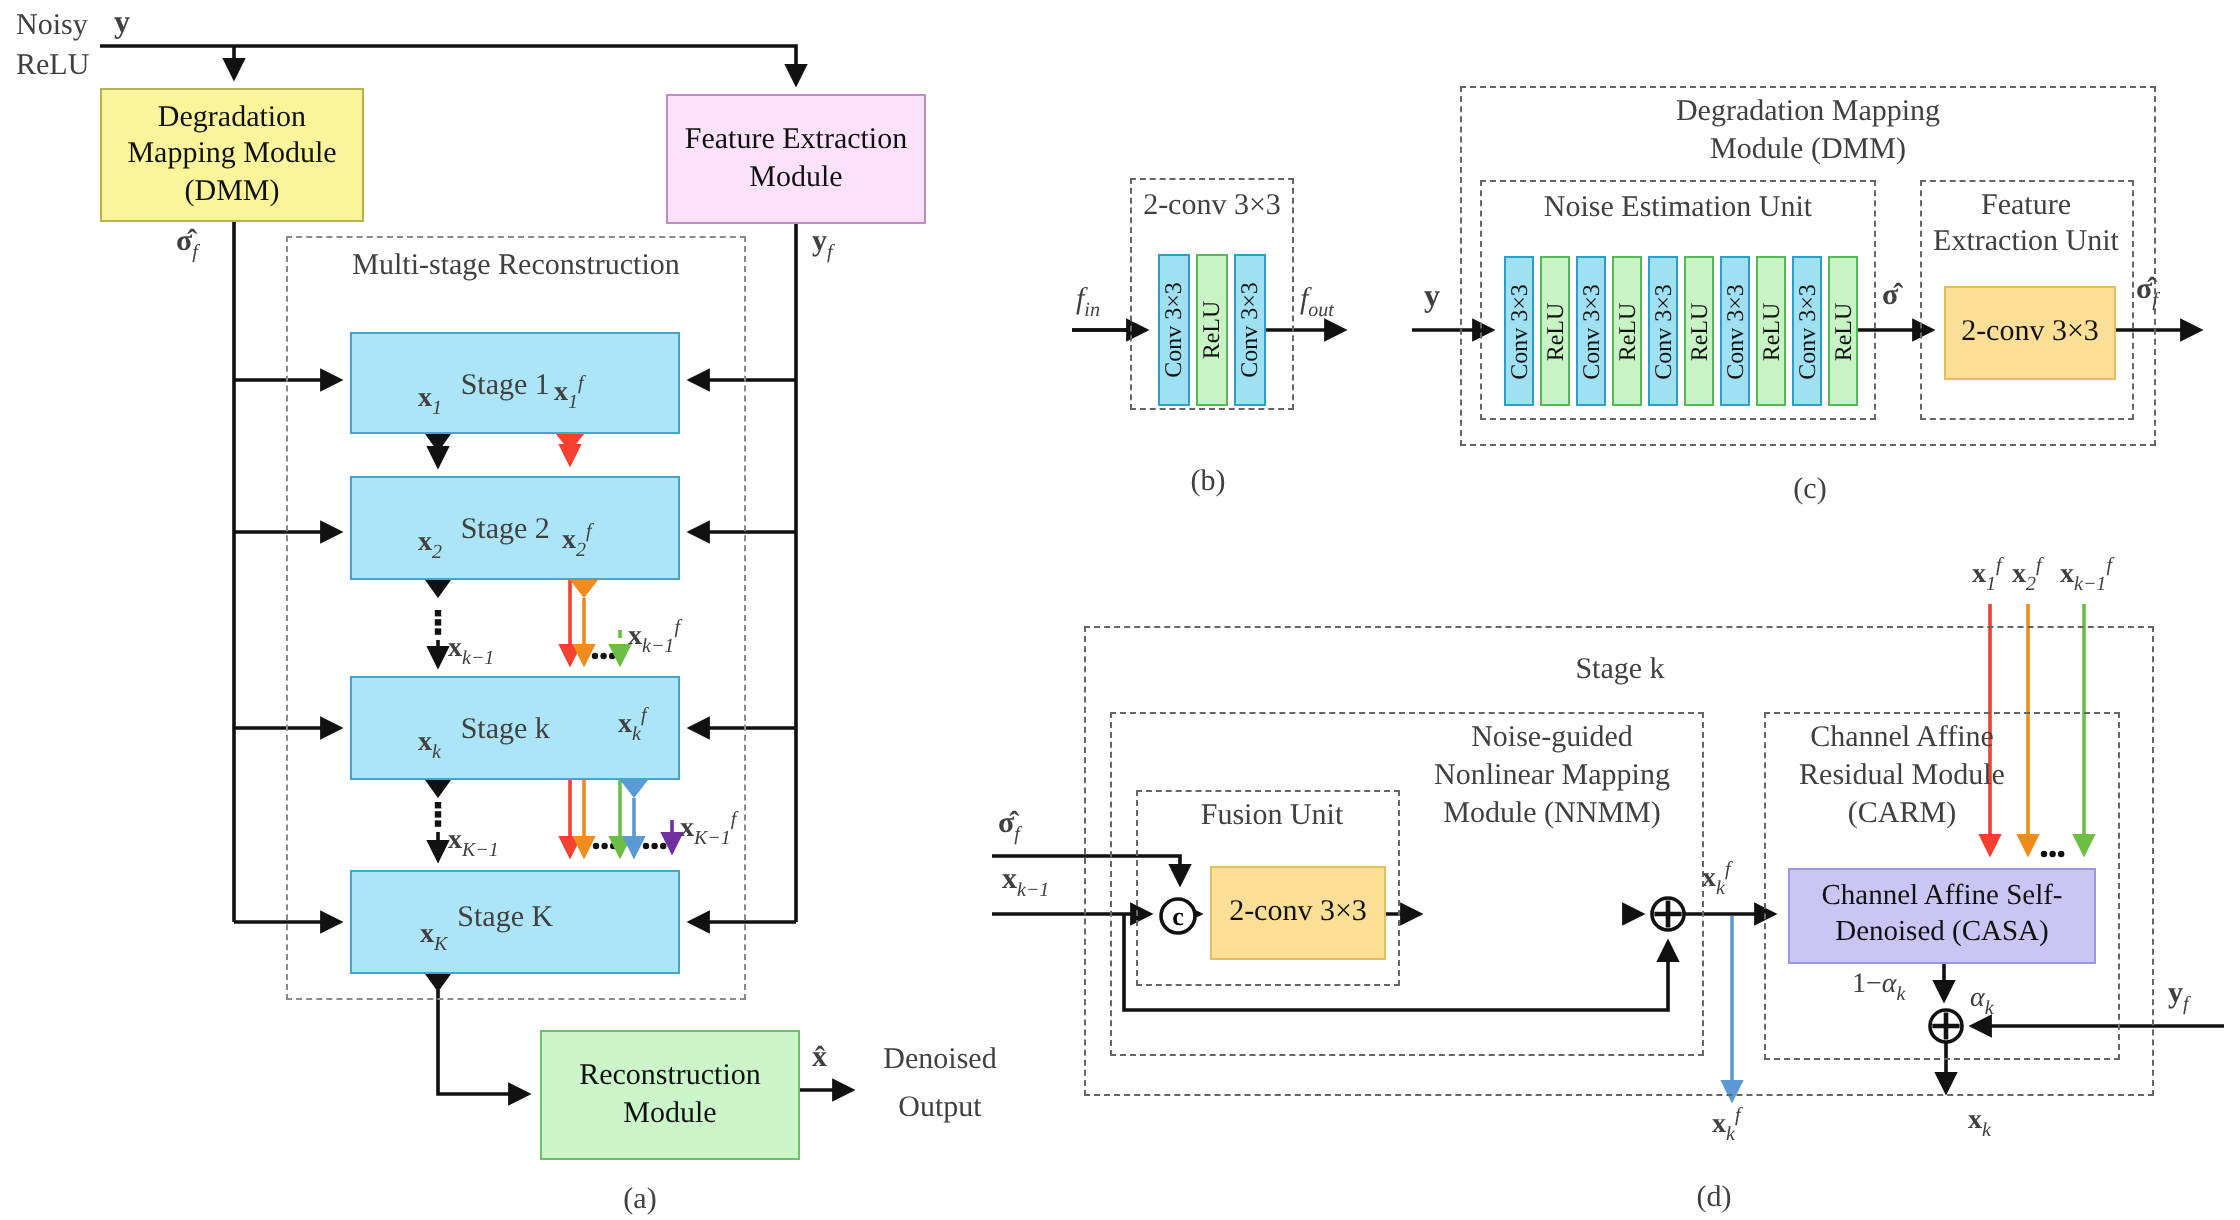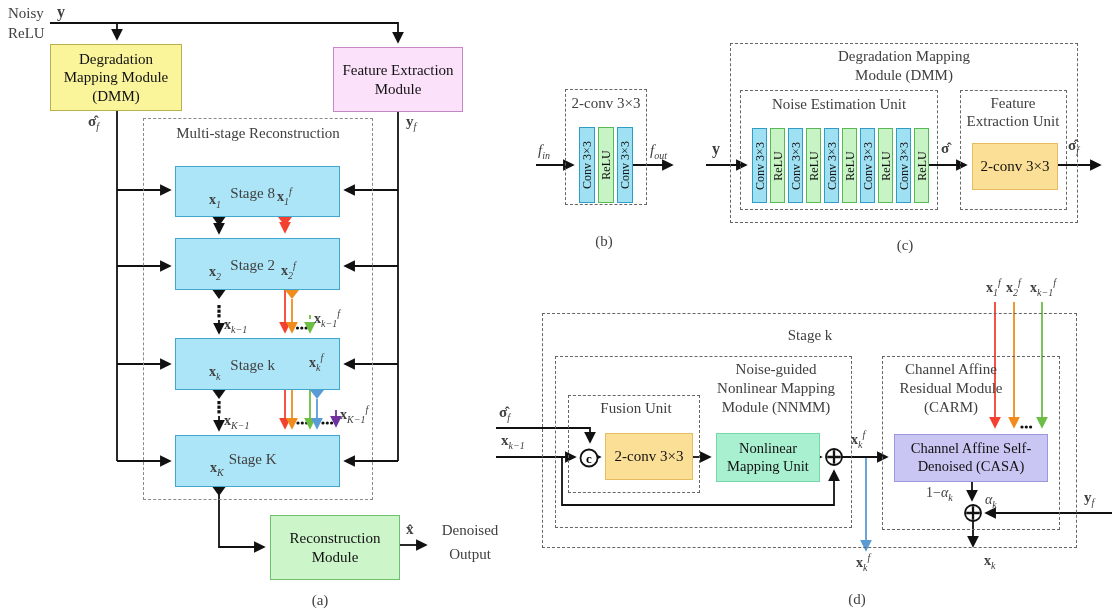--- a/index.html
+++ b/index.html
@@ -188,21 +188,21 @@
     <span>Module</span>
   </div>
 
   <div class="lbl" style="left:88px;top:112px"><b>σ̂</b><sub>f</sub></div>
   <div class="lbl" style="left:406px;top:112px"><b>y</b><sub>f</sub></div>
 
   <div class="dash dash-gray" style="left:143px;top:118px;width:230px;height:382px"></div>
   <div class="lbl ctr" style="left:258px;top:124px">Multi-stage Reconstruction</div>
 
   <div class="stage" style="left:175px;top:166px;width:165px;height:51px">
-    <div class="lbl ctr" style="left:47%;top:17px">Stage 8</div>
+    <div class="lbl ctr" style="left:47%;top:17px">Stage 1</div>
     <div class="lbl sm" style="left:33px;top:25px"><b>x</b><sub>1</sub></div>
     <div class="lbl sm" style="left:101px;top:22px"><b>x</b><sub>1</sub><sup>f</sup></div>
   </div>
   <div class="stage" style="left:175px;top:238px;width:165px;height:52px">
     <div class="lbl ctr" style="left:47%;top:17px">Stage 2</div>
     <div class="lbl sm" style="left:33px;top:25px"><b>x</b><sub>2</sub></div>
     <div class="lbl sm" style="left:105px;top:24px"><b>x</b><sub>2</sub><sup>f</sup></div>
   </div>
   <div class="stage" style="left:175px;top:338px;width:165px;height:52px">
     <div class="lbl ctr" style="left:47%;top:17px">Stage k</div>
@@ -300,24 +300,20 @@
   <div class="dash" style="left:555px;top:356px;width:297px;height:172px"></div>
   <div class="lbl ctr" style="left:776px;top:360px">Noise-guided</div>
   <div class="lbl ctr" style="left:776px;top:379px">Nonlinear Mapping</div>
   <div class="lbl ctr" style="left:776px;top:398px">Module (NNMM)</div>
 
   <div class="dash" style="left:568px;top:395px;width:132px;height:98px"></div>
   <div class="lbl ctr" style="left:636px;top:399px">Fusion Unit</div>
   <div class="box orange" style="left:605px;top:433px;width:88px;height:47px">
     <span>2-conv 3×3</span>
   </div>
-  <div class="box mint" style="left:716px;top:433px;width:104px;height:49px;font-size:14.5px">
-    <span>Nonlinear</span>
-    <span>Mapping Unit</span>
-  </div>
 
   <div class="lbl sm" style="left:851px;top:432px"><b>x</b><sub>k</sub><sup>f</sup></div>
   <div class="lbl sm" style="left:856px;top:555px"><b>x</b><sub>k</sub><sup>f</sup></div>
 
   <div class="dash" style="left:882px;top:356px;width:178px;height:174px"></div>
   <div class="lbl ctr" style="left:951px;top:360px">Channel Affine</div>
   <div class="lbl ctr" style="left:951px;top:379px">Residual Module</div>
   <div class="lbl ctr" style="left:951px;top:398px">(CARM)</div>
   <div class="box purple" style="left:894px;top:434px;width:154px;height:48px;font-size:14.5px">
     <span>Channel Affine Self-</span>

